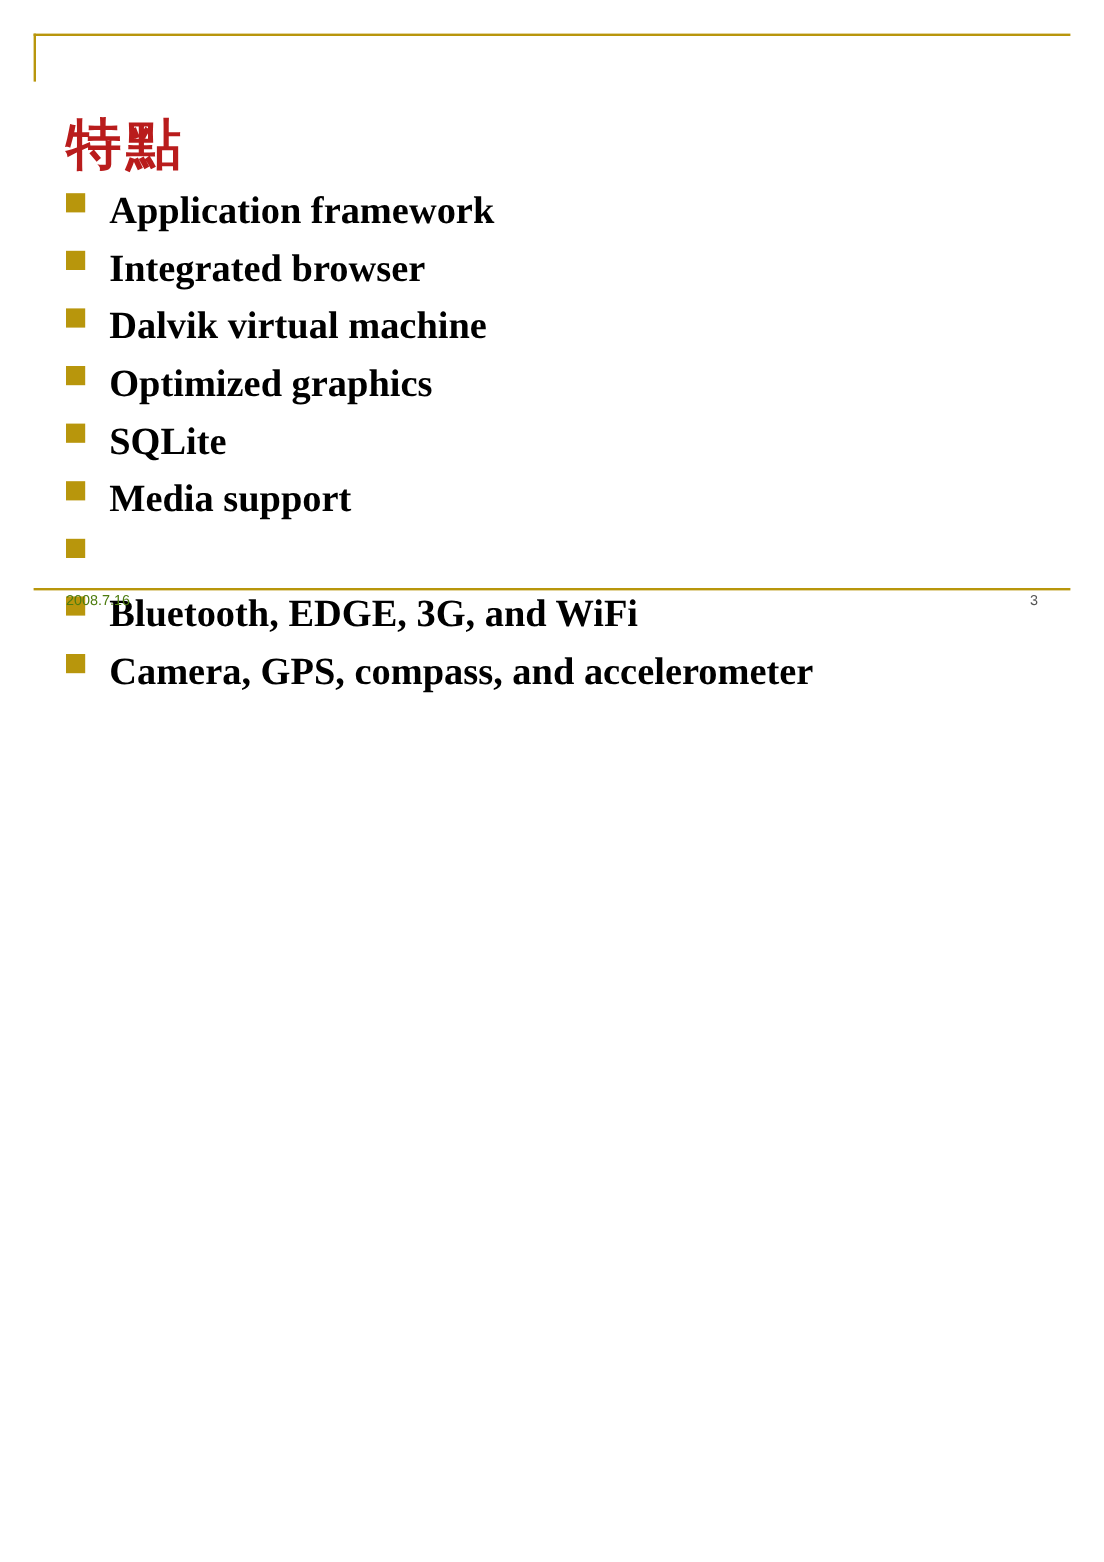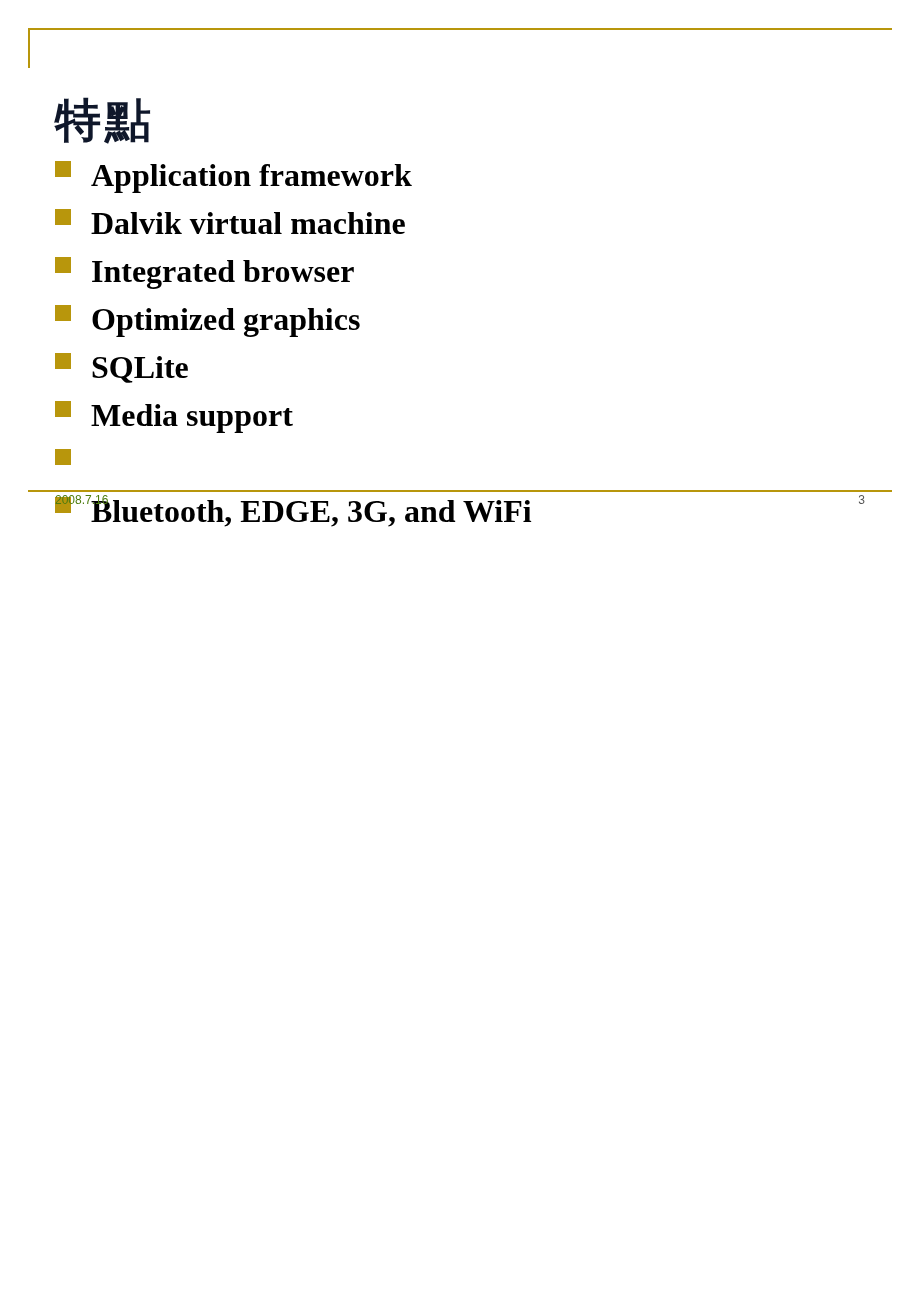--- a/index.html
+++ b/index.html
@@ -53,21 +53,21 @@
       height: 1.5px;
       background: #b8960c;
     }
 
     
     .title {
       position: absolute;
       top: 90px;
       left: 55px;
       font-size: 46px;
-      color: #0f172a;
+      color: #b91c1c;
       font-family: 'STKaiti', 'KaiTi', 'SimKai', serif;
       font-weight: bold;
       letter-spacing: 4px;
     }
 
     
     .bullet-list {
       position: absolute;
       top: 155px;
       left: 55px;
@@ -129,45 +129,49 @@
 
   <div class="title">特點</div>
 
   <ul class="bullet-list">
     <li>
       <span class="bullet-icon"></span>
       <span class="bullet-text">Application framework</span>
     </li>
     <li>
       <span class="bullet-icon"></span>
-      <span class="bullet-text">Dalvik virtual machine</span>
+      <span class="bullet-text">Integrated browser</span>
     </li>
     <li>
       <span class="bullet-icon"></span>
-      <span class="bullet-text">Integrated browser</span>
+      <span class="bullet-text">Dalvik virtual machine</span>
     </li>
     <li>
       <span class="bullet-icon"></span>
       <span class="bullet-text">Optimized graphics</span>
     </li>
     <li>
       <span class="bullet-icon"></span>
       <span class="bullet-text">SQLite</span>
     </li>
     <li>
       <span class="bullet-icon"></span>
       <span class="bullet-text">Media support</span>
     </li>
     <li>
       <span class="bullet-icon"></span>
     </li>
     <li>
       <span class="bullet-icon"></span>
       <span class="bullet-text">Bluetooth, EDGE, 3G, and WiFi</span>
     </li>
+    <li>
+      <span class="bullet-icon"></span>
+      <span class="bullet-text">Camera, GPS, compass, and accelerometer</span>
+    </li>
   </ul>
 
   <div class="bottom-border"></div>
 
   <div class="footer-date">2008.7.16</div>
   <div class="footer-page">3</div>
 
 </div>
 
 </body></html>

